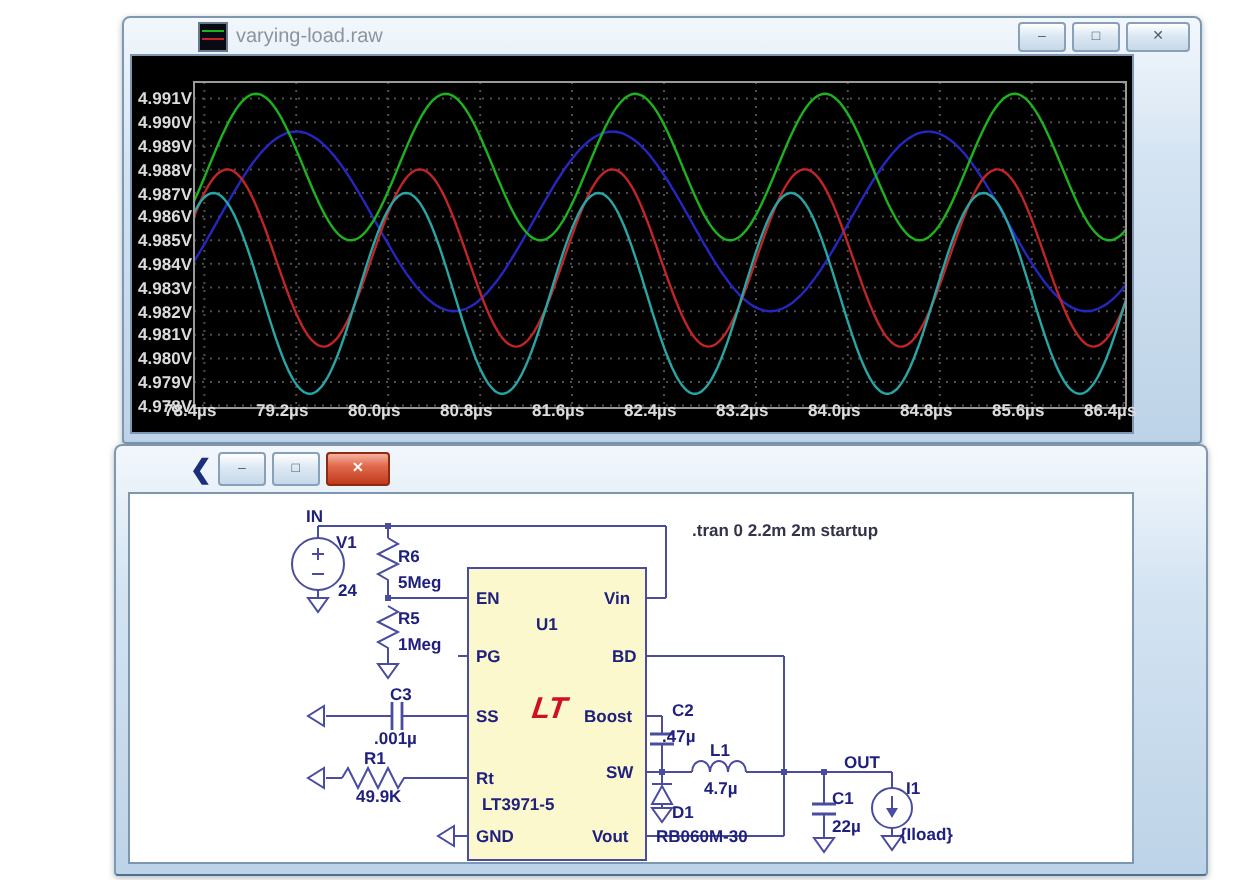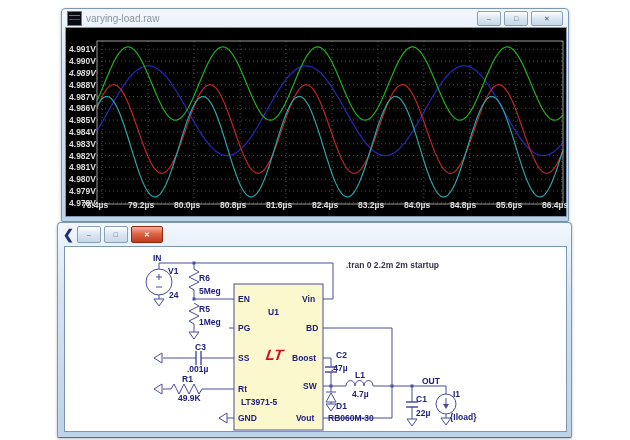--- a/index.html
+++ b/index.html
@@ -1,20 +1,20 @@
 <!DOCTYPE html>
 <html><head>
 <meta charset="utf-8">
 <style>
   html,body{margin:0;padding:0;}
   body{width:630px;height:440px;background:#ffffff;position:relative;overflow:hidden;
        font-family:"Liberation Sans",sans-serif;}
   .window{position:absolute;border:1px solid #7f98b2;border-radius:4px 4px 2px 2px;
           background:linear-gradient(180deg,#f2f7fc,#d3e3f2 35%,#bdd3e7);
-          box-shadow:0 1px 3px rgba(40,60,80,.35);}
+          box-shadow:0 1px 3px rgba(40,60,80,.35);padding-left:32px;}
   .titlebar{display:flex;align-items:center;padding:0 5px;height:18px;}
   .asc .titlebar{height:22px;}
   .title{flex:1;font-size:10px;margin-left:4px;white-space:nowrap;}
   .raw .title{color:#8b95a0;}
   .asc .title{color:#2a2a2a;}
   .winbtns{display:flex;}
   .winbtn{width:22px;height:13px;margin-left:3px;border:1px solid #8aa0b6;border-radius:2px;
           background:linear-gradient(#ffffff,#dce8f3 45%,#c6d8e9);
           display:flex;align-items:center;justify-content:center;
           font-size:7px;line-height:7px;color:#4c5d6e;}
@@ -65,21 +65,21 @@
   <svg width="500" height="188" class="plot-svg">
         <path d="M31,21.3 H497 M31,33.1 H497 M31,44.9 H497 M31,56.7 H497 M31,68.5 H497 M31,80.3 H497 M31,92.1 H497 M31,103.9 H497 M31,115.8 H497 M31,127.6 H497 M31,139.4 H497 M31,151.2 H497 M31,163.0 H497 M31,174.8 H497 M36.2,13 V176 M82.1,13 V176 M128.1,13 V176 M174.1,13 V176 M220.0,13 V176 M266.0,13 V176 M312.0,13 V176 M357.9,13 V176 M403.9,13 V176 M449.9,13 V176 M495.9,13 V176 " stroke="#4f4f4f" fill="none" stroke-dasharray="1,3"></path>
         <path d="M31,102.7L32,101.1L33,99.5L34,97.8L35,96.1L36,94.4L37,92.7L38,90.9L39,89.2L40,87.4L41,85.6L42,83.8L43,82.0L44,80.3L45,78.5L46,76.7L47,74.9L48,73.2L49,71.5L50,69.7L51,68.0L52,66.4L53,64.7L54,63.1L55,61.5L56,59.9L57,58.4L58,56.9L59,55.5L60,54.1L61,52.7L62,51.4L63,50.2L64,49.0L65,47.8L66,46.7L67,45.7L68,44.7L69,43.8L70,42.9L71,42.1L72,41.4L73,40.7L74,40.1L75,39.6L76,39.1L77,38.7L78,38.4L79,38.2L80,38.0L81,37.9L82,37.8L83,37.8L84,37.9L85,38.1L86,38.3L87,38.6L88,39.0L89,39.5L90,40.0L91,40.6L92,41.2L93,41.9L94,42.7L95,43.5L96,44.5L97,45.4L98,46.4L99,47.5L100,48.7L101,49.8L102,51.1L103,52.4L104,53.7L105,55.1L106,56.5L107,58.0L108,59.5L109,61.1L110,62.6L111,64.3L112,65.9L113,67.6L114,69.3L115,71.0L116,72.7L117,74.4L118,76.2L119,78.0L120,79.8L121,81.5L122,83.3L123,85.1L124,86.9L125,88.7L126,90.4L127,92.2L128,93.9L129,95.6L130,97.3L131,99.0L132,100.7L133,102.3L134,103.9L135,105.4L136,106.9L137,108.4L138,109.9L139,111.3L140,112.6L141,113.9L142,115.2L143,116.4L144,117.5L145,118.6L146,119.7L147,120.7L148,121.6L149,122.4L150,123.2L151,124.0L152,124.6L153,125.2L154,125.8L155,126.2L156,126.6L157,127.0L158,127.2L159,127.4L160,127.5L161,127.6L162,127.5L163,127.5L164,127.3L165,127.0L166,126.7L167,126.4L168,125.9L169,125.4L170,124.8L171,124.2L172,123.5L173,122.7L174,121.8L175,120.9L176,120.0L177,118.9L178,117.9L179,116.7L180,115.5L181,114.3L182,113.0L183,111.7L184,110.3L185,108.9L186,107.4L187,105.9L188,104.3L189,102.7L190,101.1L191,99.5L192,97.8L193,96.1L194,94.4L195,92.7L196,90.9L197,89.2L198,87.4L199,85.6L200,83.8L201,82.1L202,80.3L203,78.5L204,76.7L205,75.0L206,73.2L207,71.5L208,69.8L209,68.1L210,66.4L211,64.7L212,63.1L213,61.5L214,60.0L215,58.4L216,57.0L217,55.5L218,54.1L219,52.8L220,51.5L221,50.2L222,49.0L223,47.8L224,46.7L225,45.7L226,44.7L227,43.8L228,42.9L229,42.1L230,41.4L231,40.7L232,40.1L233,39.6L234,39.1L235,38.7L236,38.4L237,38.2L238,38.0L239,37.9L240,37.8L241,37.8L242,37.9L243,38.1L244,38.3L245,38.6L246,39.0L247,39.5L248,40.0L249,40.6L250,41.2L251,41.9L252,42.7L253,43.5L254,44.4L255,45.4L256,46.4L257,47.5L258,48.6L259,49.8L260,51.1L261,52.4L262,53.7L263,55.1L264,56.5L265,58.0L266,59.5L267,61.0L268,62.6L269,64.2L270,65.9L271,67.5L272,69.2L273,70.9L274,72.7L275,74.4L276,76.2L277,78.0L278,79.7L279,81.5L280,83.3L281,85.1L282,86.9L283,88.6L284,90.4L285,92.2L286,93.9L287,95.6L288,97.3L289,99.0L290,100.6L291,102.3L292,103.8L293,105.4L294,106.9L295,108.4L296,109.8L297,111.2L298,112.6L299,113.9L300,115.2L301,116.4L302,117.5L303,118.6L304,119.7L305,120.6L306,121.6L307,122.4L308,123.2L309,124.0L310,124.6L311,125.2L312,125.8L313,126.2L314,126.6L315,127.0L316,127.2L317,127.4L318,127.5L319,127.6L320,127.5L321,127.5L322,127.3L323,127.1L324,126.7L325,126.4L326,125.9L327,125.4L328,124.8L329,124.2L330,123.5L331,122.7L332,121.8L333,120.9L334,120.0L335,119.0L336,117.9L337,116.7L338,115.6L339,114.3L340,113.0L341,111.7L342,110.3L343,108.9L344,107.4L345,105.9L346,104.3L347,102.8L348,101.2L349,99.5L350,97.8L351,96.2L352,94.4L353,92.7L354,91.0L355,89.2L356,87.4L357,85.7L358,83.9L359,82.1L360,80.3L361,78.5L362,76.8L363,75.0L364,73.2L365,71.5L366,69.8L367,68.1L368,66.4L369,64.8L370,63.1L371,61.5L372,60.0L373,58.5L374,57.0L375,55.5L376,54.1L377,52.8L378,51.5L379,50.2L380,49.0L381,47.9L382,46.8L383,45.7L384,44.7L385,43.8L386,43.0L387,42.2L388,41.4L389,40.8L390,40.2L391,39.6L392,39.1L393,38.7L394,38.4L395,38.2L396,38.0L397,37.9L398,37.8L399,37.8L400,37.9L401,38.1L402,38.3L403,38.6L404,39.0L405,39.4L406,40.0L407,40.5L408,41.2L409,41.9L410,42.7L411,43.5L412,44.4L413,45.4L414,46.4L415,47.5L416,48.6L417,49.8L418,51.1L419,52.3L420,53.7L421,55.1L422,56.5L423,58.0L424,59.5L425,61.0L426,62.6L427,64.2L428,65.8L429,67.5L430,69.2L431,70.9L432,72.6L433,74.4L434,76.2L435,77.9L436,79.7L437,81.5L438,83.3L439,85.1L440,86.8L441,88.6L442,90.4L443,92.1L444,93.9L445,95.6L446,97.3L447,99.0L448,100.6L449,102.2L450,103.8L451,105.4L452,106.9L453,108.4L454,109.8L455,111.2L456,112.6L457,113.9L458,115.1L459,116.4L460,117.5L461,118.6L462,119.6L463,120.6L464,121.6L465,122.4L466,123.2L467,123.9L468,124.6L469,125.2L470,125.8L471,126.2L472,126.6L473,127.0L474,127.2L475,127.4L476,127.5L477,127.6L478,127.5L479,127.5L480,127.3L481,127.1L482,126.7L483,126.4L484,125.9L485,125.4L486,124.8L487,124.2L488,123.5L489,122.7L490,121.9L491,121.0L492,120.0L493,119.0L494,117.9L495,116.8L496,115.6L497,114.3" stroke="#2626c0" fill="none" stroke-width="1.2" stroke-linejoin="round"></path>
         <path d="M31,72.6L32,70.4L33,68.2L34,65.9L35,63.5L36,61.1L37,58.7L38,56.3L39,53.9L40,51.5L41,49.1L42,46.7L43,44.4L44,42.1L45,39.8L46,37.7L47,35.6L48,33.6L49,31.7L50,29.9L51,28.3L52,26.7L53,25.3L54,24.0L55,22.8L56,21.8L57,20.9L58,20.2L59,19.6L60,19.2L61,19.0L62,18.9L63,19.0L64,19.2L65,19.6L66,20.2L67,20.9L68,21.7L69,22.7L70,23.9L71,25.2L72,26.6L73,28.2L74,29.8L75,31.6L76,33.5L77,35.5L78,37.6L79,39.7L80,41.9L81,44.2L82,46.6L83,48.9L84,51.3L85,53.7L86,56.2L87,58.6L88,61.0L89,63.4L90,65.7L91,68.1L92,70.3L93,72.5L94,74.6L95,76.6L96,78.6L97,80.4L98,82.1L99,83.7L100,85.2L101,86.6L102,87.8L103,88.9L104,89.8L105,90.6L106,91.2L107,91.7L108,92.0L109,92.1L110,92.1L111,91.9L112,91.6L113,91.1L114,90.5L115,89.7L116,88.7L117,87.6L118,86.4L119,85.0L120,83.5L121,81.9L122,80.2L123,78.3L124,76.4L125,74.3L126,72.2L127,70.0L128,67.7L129,65.4L130,63.1L131,60.7L132,58.3L133,55.8L134,53.4L135,51.0L136,48.6L137,46.2L138,43.9L139,41.6L140,39.4L141,37.3L142,35.2L143,33.3L144,31.4L145,29.6L146,28.0L147,26.4L148,25.0L149,23.7L150,22.6L151,21.6L152,20.8L153,20.1L154,19.6L155,19.2L156,19.0L157,18.9L158,19.0L159,19.3L160,19.7L161,20.3L162,21.0L163,21.9L164,23.0L165,24.1L166,25.5L167,26.9L168,28.5L169,30.2L170,32.0L171,33.9L172,35.9L173,38.0L174,40.1L175,42.4L176,44.7L177,47.0L178,49.4L179,51.8L180,54.2L181,56.6L182,59.1L183,61.5L184,63.8L185,66.2L186,68.5L187,70.7L188,72.9L189,75.0L190,77.0L191,78.9L192,80.7L193,82.4L194,84.0L195,85.5L196,86.8L197,88.0L198,89.0L199,90.0L200,90.7L201,91.3L202,91.7L203,92.0L204,92.1L205,92.1L206,91.9L207,91.5L208,91.0L209,90.3L210,89.5L211,88.5L212,87.4L213,86.1L214,84.7L215,83.2L216,81.6L217,79.8L218,77.9L219,76.0L220,73.9L221,71.8L222,69.6L223,67.3L224,65.0L225,62.6L226,60.2L227,57.8L228,55.4L229,53.0L230,50.5L231,48.2L232,45.8L233,43.5L234,41.2L235,39.0L236,36.9L237,34.8L238,32.9L239,31.0L240,29.3L241,27.6L242,26.1L243,24.8L244,23.5L245,22.4L246,21.4L247,20.6L248,20.0L249,19.5L250,19.1L251,18.9L252,18.9L253,19.1L254,19.4L255,19.8L256,20.4L257,21.2L258,22.1L259,23.2L260,24.4L261,25.7L262,27.2L263,28.8L264,30.5L265,32.3L266,34.3L267,36.3L268,38.4L269,40.6L270,42.8L271,45.1L272,47.5L273,49.8L274,52.3L275,54.7L276,57.1L277,59.5L278,61.9L279,64.3L280,66.6L281,68.9L282,71.1L283,73.3L284,75.4L285,77.4L286,79.3L287,81.1L288,82.7L289,84.3L290,85.7L291,87.0L292,88.2L293,89.2L294,90.1L295,90.8L296,91.4L297,91.8L298,92.0L299,92.1L300,92.1L301,91.8L302,91.4L303,90.9L304,90.2L305,89.3L306,88.3L307,87.2L308,85.9L309,84.5L310,82.9L311,81.2L312,79.5L313,77.6L314,75.6L315,73.5L316,71.4L317,69.1L318,66.9L319,64.5L320,62.2L321,59.8L322,57.3L323,54.9L324,52.5L325,50.1L326,47.7L327,45.4L328,43.0L329,40.8L330,38.6L331,36.5L332,34.5L333,32.5L334,30.7L335,29.0L336,27.3L337,25.9L338,24.5L339,23.3L340,22.2L341,21.3L342,20.5L343,19.9L344,19.4L345,19.1L346,18.9L347,18.9L348,19.1L349,19.4L350,19.9L351,20.6L352,21.4L353,22.3L354,23.4L355,24.6L356,26.0L357,27.5L358,29.1L359,30.8L360,32.7L361,34.6L362,36.7L363,38.8L364,41.0L365,43.2L366,45.6L367,47.9L368,50.3L369,52.7L370,55.1L371,57.6L372,60.0L373,62.4L374,64.7L375,67.1L376,69.3L377,71.6L378,73.7L379,75.8L380,77.7L381,79.6L382,81.4L383,83.1L384,84.6L385,86.0L386,87.3L387,88.4L388,89.4L389,90.3L390,90.9L391,91.5L392,91.9L393,92.1L394,92.1L395,92.0L396,91.8L397,91.3L398,90.8L399,90.0L400,89.1L401,88.1L402,86.9L403,85.6L404,84.2L405,82.6L406,80.9L407,79.1L408,77.2L409,75.2L410,73.1L411,70.9L412,68.7L413,66.4L414,64.1L415,61.7L416,59.3L417,56.9L418,54.5L419,52.0L420,49.6L421,47.3L422,44.9L423,42.6L424,40.4L425,38.2L426,36.1L427,34.1L428,32.2L429,30.3L430,28.6L431,27.1L432,25.6L433,24.3L434,23.1L435,22.0L436,21.1L437,20.4L438,19.8L439,19.3L440,19.0L441,18.9L442,18.9L443,19.1L444,19.5L445,20.0L446,20.7L447,21.5L448,22.5L449,23.6L450,24.9L451,26.3L452,27.8L453,29.4L454,31.2L455,33.1L456,35.0L457,37.1L458,39.2L459,41.4L460,43.7L461,46.0L462,48.4L463,50.8L464,53.2L465,55.6L466,58.0L467,60.4L468,62.8L469,65.2L470,67.5L471,69.8L472,72.0L473,74.1L474,76.2L475,78.1L476,80.0L477,81.7L478,83.4L479,84.9L480,86.3L481,87.5L482,88.6L483,89.6L484,90.4L485,91.1L486,91.6L487,91.9L488,92.1L489,92.1L490,92.0L491,91.7L492,91.2L493,90.6L494,89.9L495,89.0L496,87.9L497,86.7" stroke="#1db31d" fill="none" stroke-width="1.2" stroke-linejoin="round"></path>
         <path d="M31,80.4L32,77.9L33,75.5L34,73.2L35,71.0L36,68.9L37,67.0L38,65.2L39,63.6L40,62.1L41,60.8L42,59.7L43,58.7L44,58.0L45,57.4L46,57.0L47,56.7L48,56.7L49,56.9L50,57.2L51,57.7L52,58.5L53,59.4L54,60.4L55,61.7L56,63.1L57,64.7L58,66.4L59,68.3L60,70.3L61,72.5L62,74.7L63,77.1L64,79.6L65,82.2L66,84.8L67,87.5L68,90.3L69,93.2L70,96.0L71,98.9L72,101.8L73,104.7L74,107.6L75,110.4L76,113.2L77,116.0L78,118.6L79,121.3L80,123.8L81,126.2L82,128.5L83,130.7L84,132.8L85,134.8L86,136.6L87,138.2L88,139.7L89,141.0L90,142.2L91,143.1L92,143.9L93,144.6L94,145.0L95,145.2L96,145.3L97,145.2L98,144.8L99,144.3L100,143.6L101,142.7L102,141.7L103,140.5L104,139.1L105,137.5L106,135.8L107,133.9L108,131.9L109,129.8L110,127.6L111,125.2L112,122.7L113,120.1L114,117.5L115,114.8L116,112.0L117,109.2L118,106.3L119,103.4L120,100.6L121,97.7L122,94.8L123,91.9L124,89.1L125,86.4L126,83.7L127,81.1L128,78.5L129,76.1L130,73.7L131,71.5L132,69.4L133,67.5L134,65.7L135,64.0L136,62.5L137,61.1L138,60.0L139,59.0L140,58.1L141,57.5L142,57.0L143,56.8L144,56.7L145,56.8L146,57.1L147,57.6L148,58.3L149,59.1L150,60.2L151,61.4L152,62.7L153,64.3L154,66.0L155,67.8L156,69.8L157,71.9L158,74.2L159,76.5L160,79.0L161,81.5L162,84.2L163,86.9L164,89.6L165,92.5L166,95.3L167,98.2L168,101.1L169,104.0L170,106.8L171,109.7L172,112.5L173,115.3L174,118.0L175,120.6L176,123.2L177,125.6L178,128.0L179,130.2L180,132.3L181,134.3L182,136.1L183,137.8L184,139.3L185,140.7L186,141.9L187,142.9L188,143.8L189,144.4L190,144.9L191,145.2L192,145.3L193,145.2L194,144.9L195,144.5L196,143.8L197,143.0L198,142.0L199,140.8L200,139.4L201,137.9L202,136.2L203,134.4L204,132.4L205,130.3L206,128.1L207,125.8L208,123.3L209,120.8L210,118.2L211,115.5L212,112.7L213,109.9L214,107.0L215,104.2L216,101.3L217,98.4L218,95.5L219,92.6L220,89.8L221,87.0L222,84.3L223,81.7L224,79.1L225,76.7L226,74.3L227,72.1L228,69.9L229,67.9L230,66.1L231,64.4L232,62.8L233,61.4L234,60.2L235,59.2L236,58.3L237,57.6L238,57.1L239,56.8L240,56.7L241,56.8L242,57.0L243,57.5L244,58.1L245,58.9L246,59.9L247,61.1L248,62.4L249,63.9L250,65.5L251,67.3L252,69.3L253,71.4L254,73.6L255,75.9L256,78.4L257,80.9L258,83.5L259,86.2L260,89.0L261,91.8L262,94.6L263,97.5L264,100.4L265,103.3L266,106.1L267,109.0L268,111.8L269,114.6L270,117.3L271,120.0L272,122.5L273,125.0L274,127.4L275,129.7L276,131.8L277,133.8L278,135.7L279,137.4L280,139.0L281,140.4L282,141.6L283,142.7L284,143.6L285,144.3L286,144.8L287,145.1L288,145.3L289,145.2L290,145.0L291,144.6L292,144.0L293,143.2L294,142.2L295,141.1L296,139.8L297,138.3L298,136.7L299,134.9L300,132.9L301,130.9L302,128.7L303,126.4L304,123.9L305,121.4L306,118.8L307,116.1L308,113.4L309,110.6L310,107.7L311,104.9L312,102.0L313,99.1L314,96.2L315,93.3L316,90.5L317,87.7L318,85.0L319,82.3L320,79.8L321,77.3L322,74.9L323,72.6L324,70.4L325,68.4L326,66.5L327,64.8L328,63.2L329,61.8L330,60.5L331,59.4L332,58.5L333,57.8L334,57.2L335,56.9L336,56.7L337,56.7L338,56.9L339,57.3L340,57.9L341,58.7L342,59.6L343,60.8L344,62.0L345,63.5L346,65.1L347,66.9L348,68.8L349,70.9L350,73.0L351,75.3L352,77.8L353,80.3L354,82.9L355,85.5L356,88.3L357,91.1L358,93.9L359,96.8L360,99.7L361,102.6L362,105.4L363,108.3L364,111.1L365,113.9L366,116.7L367,119.3L368,121.9L369,124.4L370,126.8L371,129.1L372,131.3L373,133.3L374,135.2L375,137.0L376,138.6L377,140.1L378,141.3L379,142.4L380,143.4L381,144.1L382,144.7L383,145.1L384,145.3L385,145.3L386,145.1L387,144.7L388,144.2L389,143.4L390,142.5L391,141.4L392,140.1L393,138.7L394,137.1L395,135.3L396,133.4L397,131.4L398,129.2L399,126.9L400,124.5L401,122.0L402,119.5L403,116.8L404,114.1L405,111.3L406,108.4L407,105.6L408,102.7L409,99.8L410,96.9L411,94.0L412,91.2L413,88.4L414,85.7L415,83.0L416,80.4L417,77.9L418,75.5L419,73.1L420,71.0L421,68.9L422,67.0L423,65.2L424,63.6L425,62.1L426,60.8L427,59.7L428,58.7L429,58.0L430,57.4L431,57.0L432,56.7L433,56.7L434,56.9L435,57.2L436,57.8L437,58.5L438,59.4L439,60.5L440,61.7L441,63.1L442,64.7L443,66.4L444,68.3L445,70.3L446,72.5L447,74.8L448,77.2L449,79.6L450,82.2L451,84.9L452,87.6L453,90.4L454,93.2L455,96.1L456,99.0L457,101.8L458,104.7L459,107.6L460,110.4L461,113.3L462,116.0L463,118.7L464,121.3L465,123.8L466,126.3L467,128.6L468,130.8L469,132.8L470,134.8L471,136.6L472,138.2L473,139.7L474,141.0L475,142.2L476,143.2L477,144.0L478,144.6L479,145.0L480,145.2L481,145.3L482,145.1L483,144.8L484,144.3L485,143.6L486,142.7L487,141.7L488,140.4L489,139.0L490,137.5L491,135.8L492,133.9L493,131.9L494,129.8L495,127.5L496,125.1L497,122.7" stroke="#c12525" fill="none" stroke-width="1.2" stroke-linejoin="round"></path>
         <path d="M31,78.4L32,76.5L33,74.8L34,73.3L35,72.0L36,70.9L37,70.0L38,69.3L39,68.8L40,68.6L41,68.5L42,68.7L43,69.0L44,69.6L45,70.4L46,71.4L47,72.6L48,74.0L49,75.6L50,77.4L51,79.3L52,81.4L53,83.7L54,86.1L55,88.7L56,91.4L57,94.2L58,97.1L59,100.1L60,103.1L61,106.3L62,109.5L63,112.7L64,116.0L65,119.3L66,122.5L67,125.8L68,129.0L69,132.2L70,135.3L71,138.4L72,141.4L73,144.2L74,147.0L75,149.6L76,152.2L77,154.5L78,156.8L79,158.8L80,160.7L81,162.4L82,163.9L83,165.2L84,166.4L85,167.3L86,168.0L87,168.5L88,168.8L89,168.9L90,168.8L91,168.4L92,167.9L93,167.1L94,166.1L95,165.0L96,163.6L97,162.0L98,160.3L99,158.4L100,156.3L101,154.0L102,151.6L103,149.1L104,146.4L105,143.6L106,140.7L107,137.7L108,134.7L109,131.5L110,128.3L111,125.1L112,121.8L113,118.6L114,115.3L115,112.0L116,108.8L117,105.6L118,102.5L119,99.4L120,96.4L121,93.5L122,90.8L123,88.1L124,85.6L125,83.2L126,80.9L127,78.9L128,77.0L129,75.2L130,73.7L131,72.3L132,71.2L133,70.2L134,69.5L135,68.9L136,68.6L137,68.5L138,68.6L139,68.9L140,69.5L141,70.2L142,71.2L143,72.3L144,73.6L145,75.2L146,76.9L147,78.8L148,80.9L149,83.1L150,85.5L151,88.0L152,90.7L153,93.5L154,96.3L155,99.3L156,102.4L157,105.5L158,108.7L159,111.9L160,115.2L161,118.5L162,121.7L163,125.0L164,128.2L165,131.4L166,134.6L167,137.7L168,140.6L169,143.5L170,146.3L171,149.0L172,151.6L173,154.0L174,156.2L175,158.3L176,160.2L177,162.0L178,163.6L179,164.9L180,166.1L181,167.1L182,167.9L183,168.4L184,168.8L185,168.9L186,168.8L187,168.5L188,168.0L189,167.3L190,166.4L191,165.3L192,164.0L193,162.4L194,160.7L195,158.9L196,156.8L197,154.6L198,152.2L199,149.7L200,147.1L201,144.3L202,141.4L203,138.5L204,135.4L205,132.3L206,129.1L207,125.9L208,122.6L209,119.4L210,116.1L211,112.8L212,109.6L213,106.4L214,103.2L215,100.1L216,97.1L217,94.2L218,91.4L219,88.7L220,86.2L221,83.8L222,81.5L223,79.4L224,77.4L225,75.6L226,74.0L227,72.6L228,71.4L229,70.4L230,69.6L231,69.1L232,68.7L233,68.5L234,68.6L235,68.8L236,69.3L237,70.0L238,70.9L239,72.0L240,73.3L241,74.8L242,76.5L243,78.3L244,80.4L245,82.6L246,84.9L247,87.4L248,90.0L249,92.8L250,95.6L251,98.6L252,101.6L253,104.7L254,107.9L255,111.1L256,114.4L257,117.7L258,120.9L259,124.2L260,127.5L261,130.7L262,133.8L263,136.9L264,139.9L265,142.8L266,145.7L267,148.4L268,150.9L269,153.4L270,155.7L271,157.8L272,159.8L273,161.6L274,163.2L275,164.6L276,165.8L277,166.9L278,167.7L279,168.3L280,168.7L281,168.9L282,168.9L283,168.6L284,168.2L285,167.5L286,166.6L287,165.6L288,164.3L289,162.8L290,161.2L291,159.3L292,157.3L293,155.2L294,152.8L295,150.3L296,147.7L297,145.0L298,142.2L299,139.2L300,136.2L301,133.1L302,129.9L303,126.7L304,123.4L305,120.2L306,116.9L307,113.6L308,110.4L309,107.2L310,104.0L311,100.9L312,97.9L313,94.9L314,92.1L315,89.4L316,86.8L317,84.3L318,82.0L319,79.9L320,77.9L321,76.1L322,74.4L323,73.0L324,71.7L325,70.7L326,69.8L327,69.2L328,68.8L329,68.5L330,68.5L331,68.8L332,69.2L333,69.8L334,70.7L335,71.7L336,73.0L337,74.4L338,76.0L339,77.9L340,79.8L341,82.0L342,84.3L343,86.8L344,89.4L345,92.1L346,94.9L347,97.8L348,100.9L349,104.0L350,107.1L351,110.3L352,113.6L353,116.9L354,120.1L355,123.4L356,126.7L357,129.9L358,133.0L359,136.2L360,139.2L361,142.1L362,145.0L363,147.7L364,150.3L365,152.8L366,155.1L367,157.3L368,159.3L369,161.2L370,162.8L371,164.3L372,165.6L373,166.6L374,167.5L375,168.2L376,168.6L377,168.9L378,168.9L379,168.7L380,168.3L381,167.7L382,166.9L383,165.9L384,164.6L385,163.2L386,161.6L387,159.8L388,157.8L389,155.7L390,153.4L391,151.0L392,148.4L393,145.7L394,142.9L395,139.9L396,136.9L397,133.8L398,130.7L399,127.5L400,124.2L401,121.0L402,117.7L403,114.4L404,111.2L405,107.9L406,104.8L407,101.7L408,98.6L409,95.7L410,92.8L411,90.0L412,87.4L413,84.9L414,82.6L415,80.4L416,78.3L417,76.5L418,74.8L419,73.3L420,72.0L421,70.9L422,70.0L423,69.3L424,68.8L425,68.6L426,68.5L427,68.7L428,69.1L429,69.6L430,70.4L431,71.4L432,72.6L433,74.0L434,75.6L435,77.4L436,79.3L437,81.5L438,83.7L439,86.2L440,88.7L441,91.4L442,94.2L443,97.1L444,100.1L445,103.2L446,106.4L447,109.6L448,112.8L449,116.1L450,119.3L451,122.6L452,125.9L453,129.1L454,132.3L455,135.4L456,138.4L457,141.4L458,144.3L459,147.1L460,149.7L461,152.2L462,154.6L463,156.8L464,158.8L465,160.7L466,162.4L467,163.9L468,165.3L469,166.4L470,167.3L471,168.0L472,168.5L473,168.8L474,168.9L475,168.8L476,168.4L477,167.9L478,167.1L479,166.1L480,164.9L481,163.6L482,162.0L483,160.3L484,158.3L485,156.2L486,154.0L487,151.6L488,149.0L489,146.4L490,143.6L491,140.7L492,137.7L493,134.6L494,131.5L495,128.3L496,125.0L497,121.8" stroke="#28a5a5" fill="none" stroke-width="1.2" stroke-linejoin="round"></path>
         <rect x="31" y="13" width="466" height="163" fill="none" stroke="#9a9a9a"></rect>
       </svg>
       <span class="tick ytick" style="top: 16px;">4.991V</span>
       <span class="tick ytick" style="top: 28px;">4.990V</span>
-      <span class="tick ytick" style="top: 40px; font-style: italic;">4.989V</span>
+      <span class="tick ytick" style="top: 40px;">4.989V</span>
       <span class="tick ytick" style="top: 52px;">4.988V</span>
       <span class="tick ytick" style="top: 64px;">4.987V</span>
       <span class="tick ytick" style="top: 75px;">4.986V</span>
       <span class="tick ytick" style="top: 87px;">4.985V</span>
       <span class="tick ytick" style="top: 99px;">4.984V</span>
       <span class="tick ytick" style="top: 111px;">4.983V</span>
       <span class="tick ytick" style="top: 123px;">4.982V</span>
       <span class="tick ytick" style="top: 134px;">4.981V</span>
       <span class="tick ytick" style="top: 146px;">4.980V</span>
       <span class="tick ytick" style="top: 158px;">4.979V</span>

